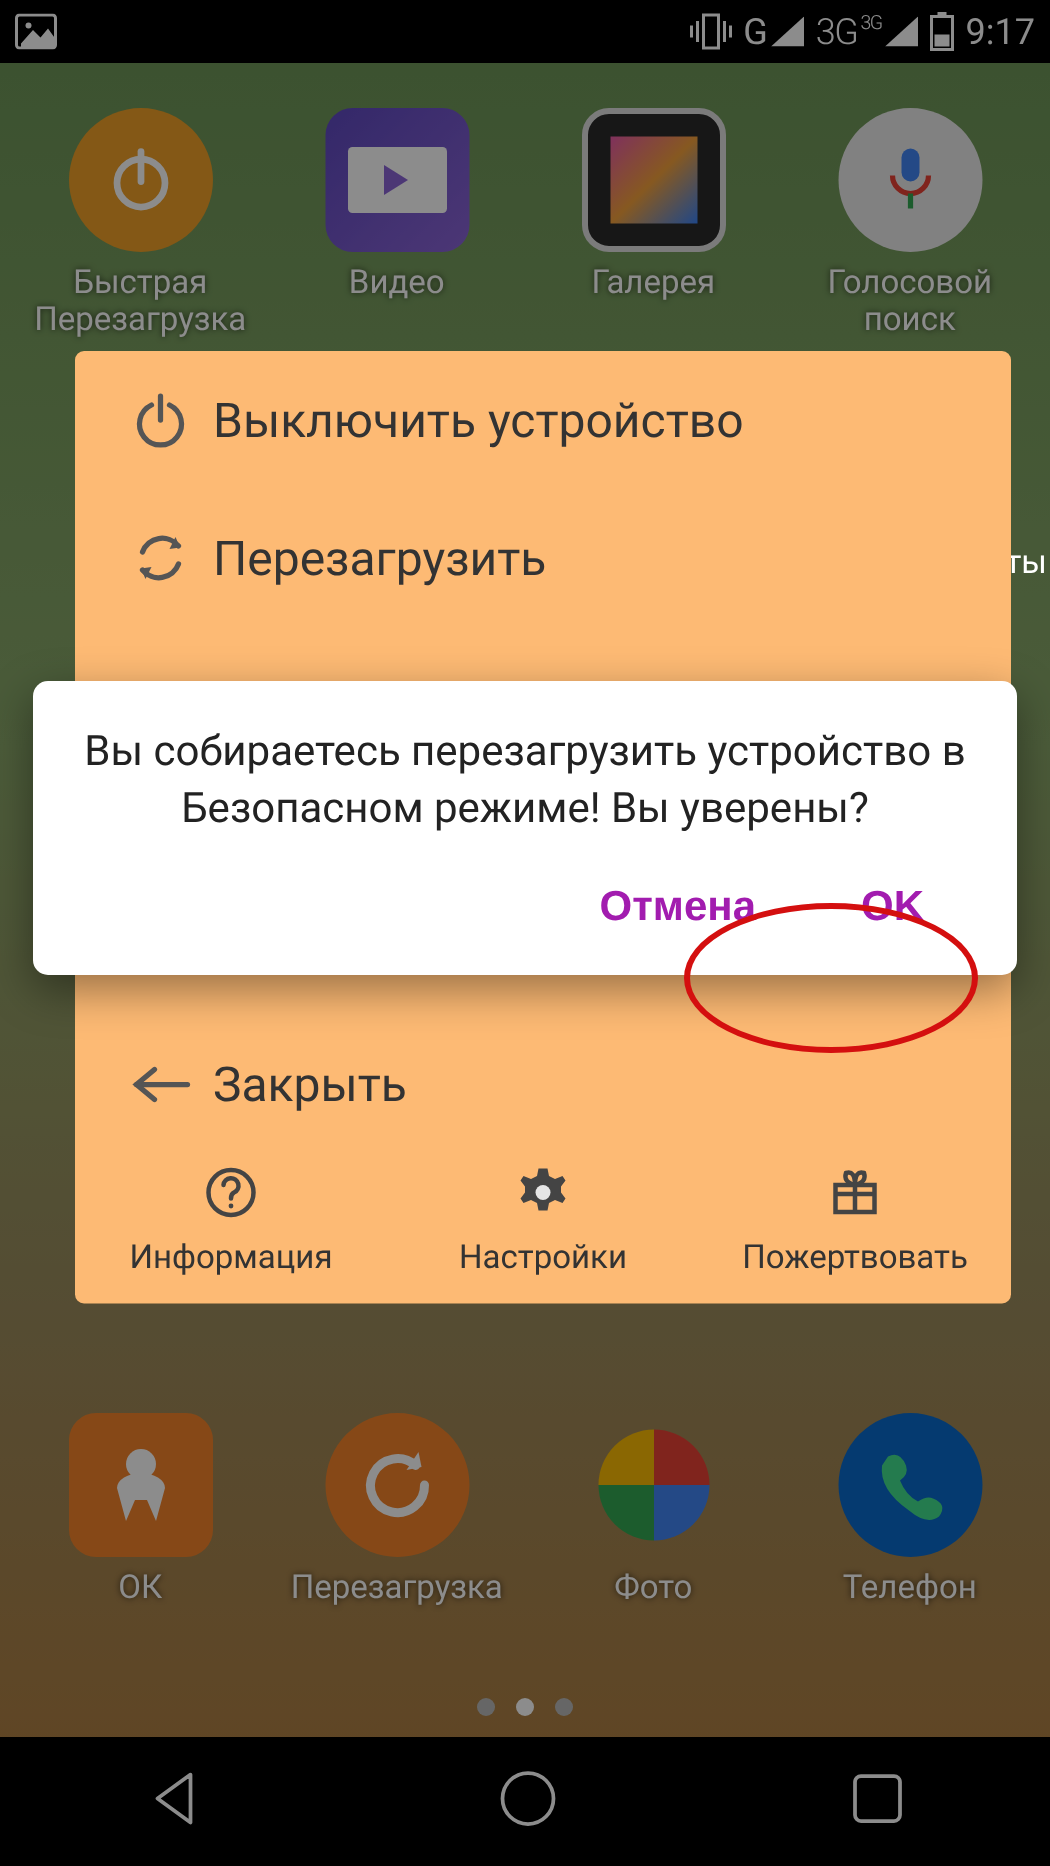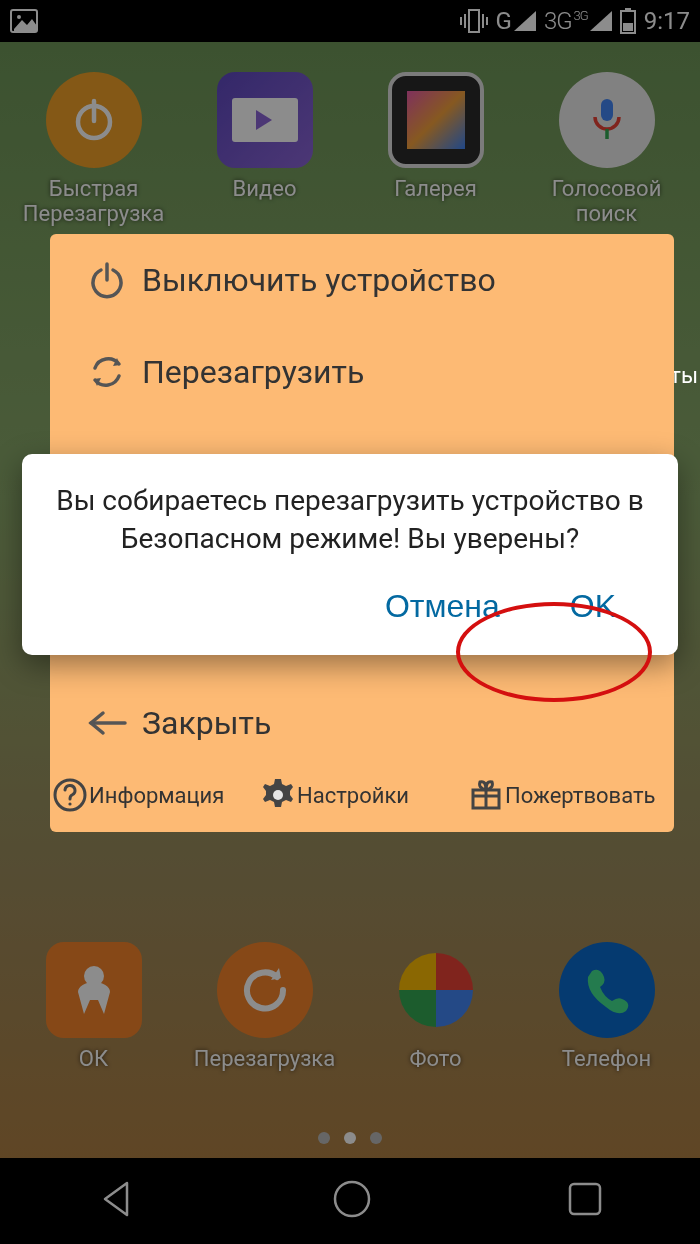--- a/index.html
+++ b/index.html
@@ -99,22 +99,22 @@
     width: 70px;
     display:flex; justify-content:center;
     color:#555;
   }
   .pp-item .pp-label { flex:1; }
   .pp-bottom {
     display:flex; justify-content: space-around;
     padding: 8px 0 18px;
   }
   .pp-bottom .pp-sub {
-    display:flex; flex-direction:row; align-items:center;
-    color:#333; font-size:22px; gap:0;
+    display:flex; flex-direction:column; align-items:center;
+    color:#333; font-size:22px; gap:12px;
     width: 33%;
   }
 
   
   .dialog {
     position:absolute;
     top: 454px; left: 22px; right: 22px;
     background: #fff;
     border-radius: 10px;
     box-shadow: 0 10px 30px rgba(0,0,0,0.4);
@@ -126,23 +126,23 @@
     color: #222;
     text-align: center;
     line-height: 1.35;
     padding: 0 8px 20px;
   }
   .dialog .dialog-actions {
     display:flex; justify-content:flex-end; gap: 70px;
     padding: 10px 40px 14px 0;
   }
   .dialog .dlg-btn {
-    font-size: 32px;
-    color: #0369a1;
-    font-weight: 400;
+    font-size: 28px;
+    color: #a21caf;
+    font-weight: 700;
     background:none; border:none; cursor:pointer;
   }
 
   
   .annot {
     position:absolute;
     border: 4px solid #d40f0f;
     border-radius: 50%;
     z-index: 20;
     pointer-events: none;

